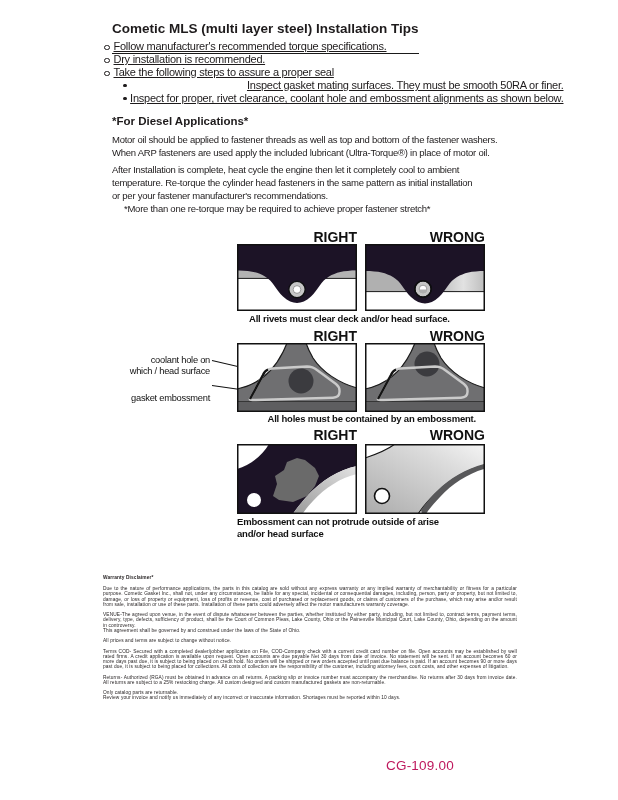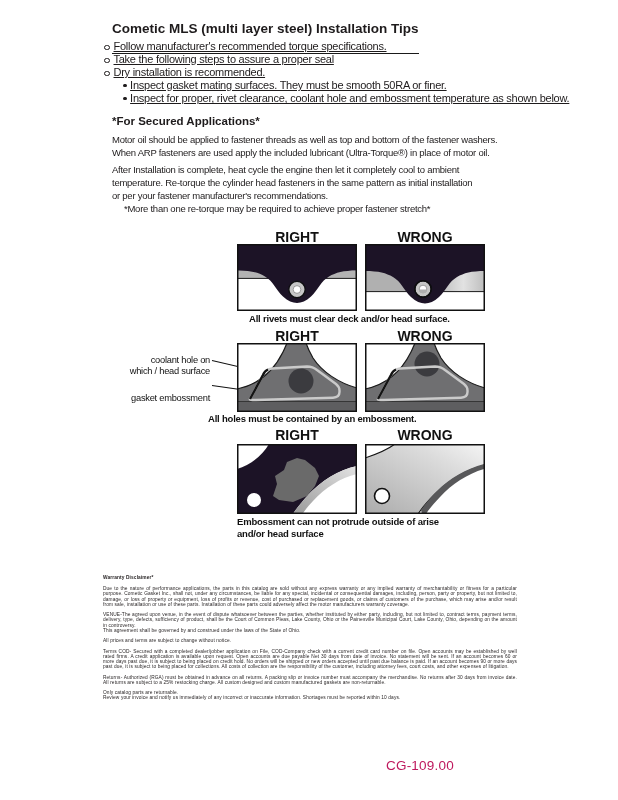--- a/index.html
+++ b/index.html
@@ -5,32 +5,32 @@
   html,body{margin:0;padding:0;background:#ffffff;}
   body{width:618px;height:800px;position:relative;overflow:hidden;
        font-family:"Liberation Sans","DejaVu Sans",sans-serif;color:#1e1b1c;}
   .abs{position:absolute;}
 
   .title{left:112px;top:21px;font-size:13.5px;font-weight:bold;white-space:nowrap;}
   .title .ul{border-bottom:1.6px solid #1a1a1a;padding-bottom:17px;display:inline-block;}
 
   .tips{left:104px;top:40px;font-size:11px;letter-spacing:-0.25px;text-decoration:underline;}
   .tip{display:flex;align-items:flex-start;height:13px;line-height:13px;white-space:nowrap;}
-  .tip.sub{margin-left:19px;}
+  .tip.sub{margin-left:19px;justify-content:space-between;}
   .obullet{width:3.5px;height:3.5px;border:0.9px solid #1e1b1c;border-radius:50%;
            display:inline-block;margin:4.5px 4px 0 0;flex:0 0 auto;}
   .fbullet{width:3.6px;height:3.6px;background:#1e1b1c;border-radius:50%;
            display:inline-block;margin:4.5px 3.5px 0 0;flex:0 0 auto;}
 
   .h2{left:112px;top:115px;font-size:11.5px;font-weight:bold;}
   .para{left:112px;font-size:9.5px;letter-spacing:-0.25px;line-height:13.2px;
         white-space:pre-line;width:430px;}
   .p1{top:133px;} .p2{top:163px;} .pnote{top:202px;margin-left:12px;}
 
-  .dg-label{font-size:14px;font-weight:bold;text-align:center;width:120px;color:#111;}
+  .dg-label{font-size:14px;font-weight:bold;text-align:right;width:120px;color:#111;}
   .panel{width:120px;overflow:hidden;}
   .panel svg{display:block;width:120px;}
   .cap{font-size:9.5px;font-weight:bold;letter-spacing:-0.2px;color:#111;}
 
   .ann{font-size:9.3px;letter-spacing:-0.25px;text-align:right;line-height:11px;color:#111;margin-top:17px;}
   .leader{height:1.1px;background:#111;transform-origin:0 50%;}
 
   .disc{left:103px;top:575px;width:414px;font-size:4.8px;line-height:5.2px;
         letter-spacing:0.12px;color:#2a2627;text-align:justify;}
   .disc .dh{font-weight:bold;margin-bottom:6px;text-align:left;}
@@ -44,37 +44,37 @@
 
 <div class="abs title"><span class="ul">Cometic MLS (multi layer steel) Installation Tips</span></div>
 
 <div class="abs tips">
   <div class="tip">
       <span class="obullet"></span>
       <span>Follow manufacturer's recommended torque specifications.</span>
     </div>
   <div class="tip">
       <span class="obullet"></span>
-      <span>Take the following steps to assure a proper seal</span>
+      <span>Dry installation is recommended.</span>
     </div>
   <div class="tip">
       <span class="obullet"></span>
-      <span>Dry installation is recommended.</span>
+      <span>Take the following steps to assure a proper seal</span>
     </div>
   <div class="tip sub">
       <span class="fbullet"></span>
       <span>Inspect gasket mating surfaces.  They must be smooth 50RA or finer.</span>
     </div>
   <div class="tip sub">
       <span class="fbullet"></span>
-      <span>Inspect for proper, rivet clearance, coolant hole and embossment temperature as shown below.</span>
-    </div>
-</div>
-
-<div class="abs h2">*For Secured Applications*</div>
+      <span>Inspect for proper, rivet clearance, coolant hole and embossment alignments as shown below.</span>
+    </div>
+</div>
+
+<div class="abs h2">*For Diesel Applications*</div>
 <div class="abs para p1">Motor oil should be applied to fastener threads as well as top and bottom of the fastener washers.
 When ARP fasteners are used apply the included lubricant (Ultra-Torque®) in place of motor oil.</div>
 <div class="abs para p2">After Installation is complete, heat cycle the engine then let it completely cool to ambient
 temperature. Re-torque the cylinder head fasteners in the same pattern as initial installation
 or per your fastener manufacturer's recommendations.</div>
 <div class="abs para pnote">*More than one re-torque may be required to achieve proper fastener stretch*</div>
 
 <div class="abs dg-label" style="left:237px;top:229px;">RIGHT</div>
 <div class="abs dg-label" style="left:365px;top:229px;">WRONG</div>
 
@@ -147,21 +147,21 @@
     <path d="M0,46 C20,42 36,29 46,9 C48,5 49,2 50,0 L69,0 C70,3 72,8 76,15 C85,29 102,40 120,45 L120,69 L0,69 Z" fill="#6f6f71" stroke="#1a1a1a" stroke-width="1.2"></path>
     <rect x="1.5" y="58.5" width="117" height="9" fill="#5e5e60"></rect>
     <line x1="1" y1="58.5" x2="119" y2="58.5" stroke="#2a2a2a" stroke-width="0.8"></line>
     <circle cx="62" cy="21" r="12.5" fill="#3b3b3f"></circle>
     <path d="M13,56 L26,32 C28,28 31,26 35,25.5 L70,23.5 C74,23.5 77,24.5 80,27 L99,41 C101.5,43 102.5,45 102.5,47.5 L102.5,49 C102.5,52.5 100,54.5 96,54.7 L19,57 C14.5,57.1 12.3,56.6 13,56 Z" fill="none" stroke="#cacaca" stroke-width="2.4" stroke-linejoin="round"></path>
     <path d="M13,56 L26,32 C27,29.5 28.5,27.5 31,26.5" fill="none" stroke="#141414" stroke-width="2.4"></path>
     <rect x="0.75" y="0.75" width="118.5" height="67.5" fill="none" stroke="#111111" stroke-width="1.5"></rect>
   </svg>
 </div>
 
-<div class="abs cap" style="left:208px;top:413px;width:250px;text-align:left;">All holes must be contained by an embossment.</div>
+<div class="abs cap" style="left:226px;top:413px;width:250px;text-align:right;">All holes must be contained by an embossment.</div>
 
 <div class="abs dg-label" style="left:237px;top:427px;">RIGHT</div>
 <div class="abs dg-label" style="left:365px;top:427px;">WRONG</div>
 
 <div class="abs panel" style="left:237px;top:444px;height:70px;">
   <svg viewBox="0 0 120 70">
     <defs>
       <linearGradient id="r3r-grad" x1="0" y1="1" x2="1" y2="0">
         <stop offset="0" stop-color="#9a9a9a"></stop>
           <stop offset="1" stop-color="#e3e3e3"></stop>

